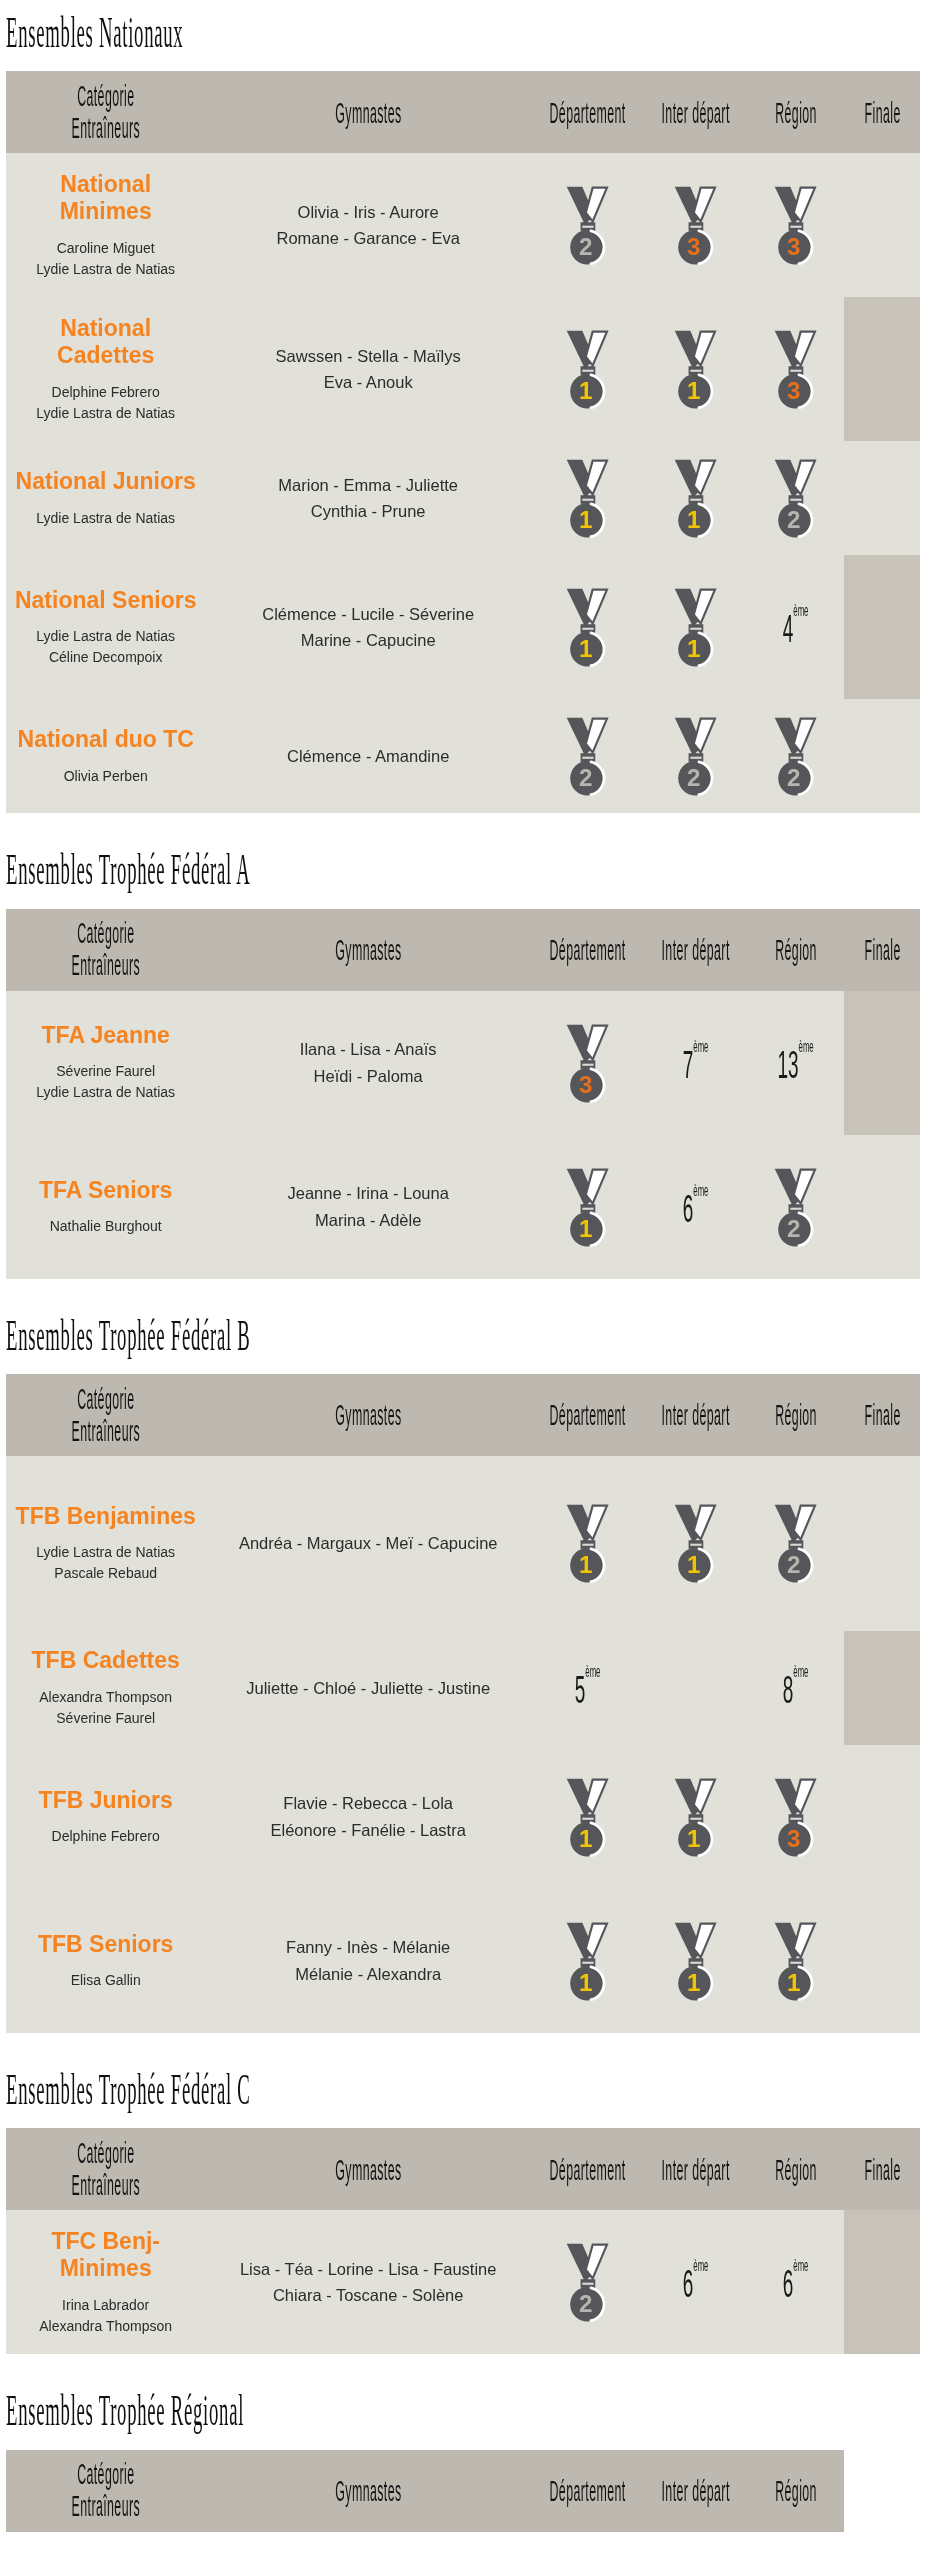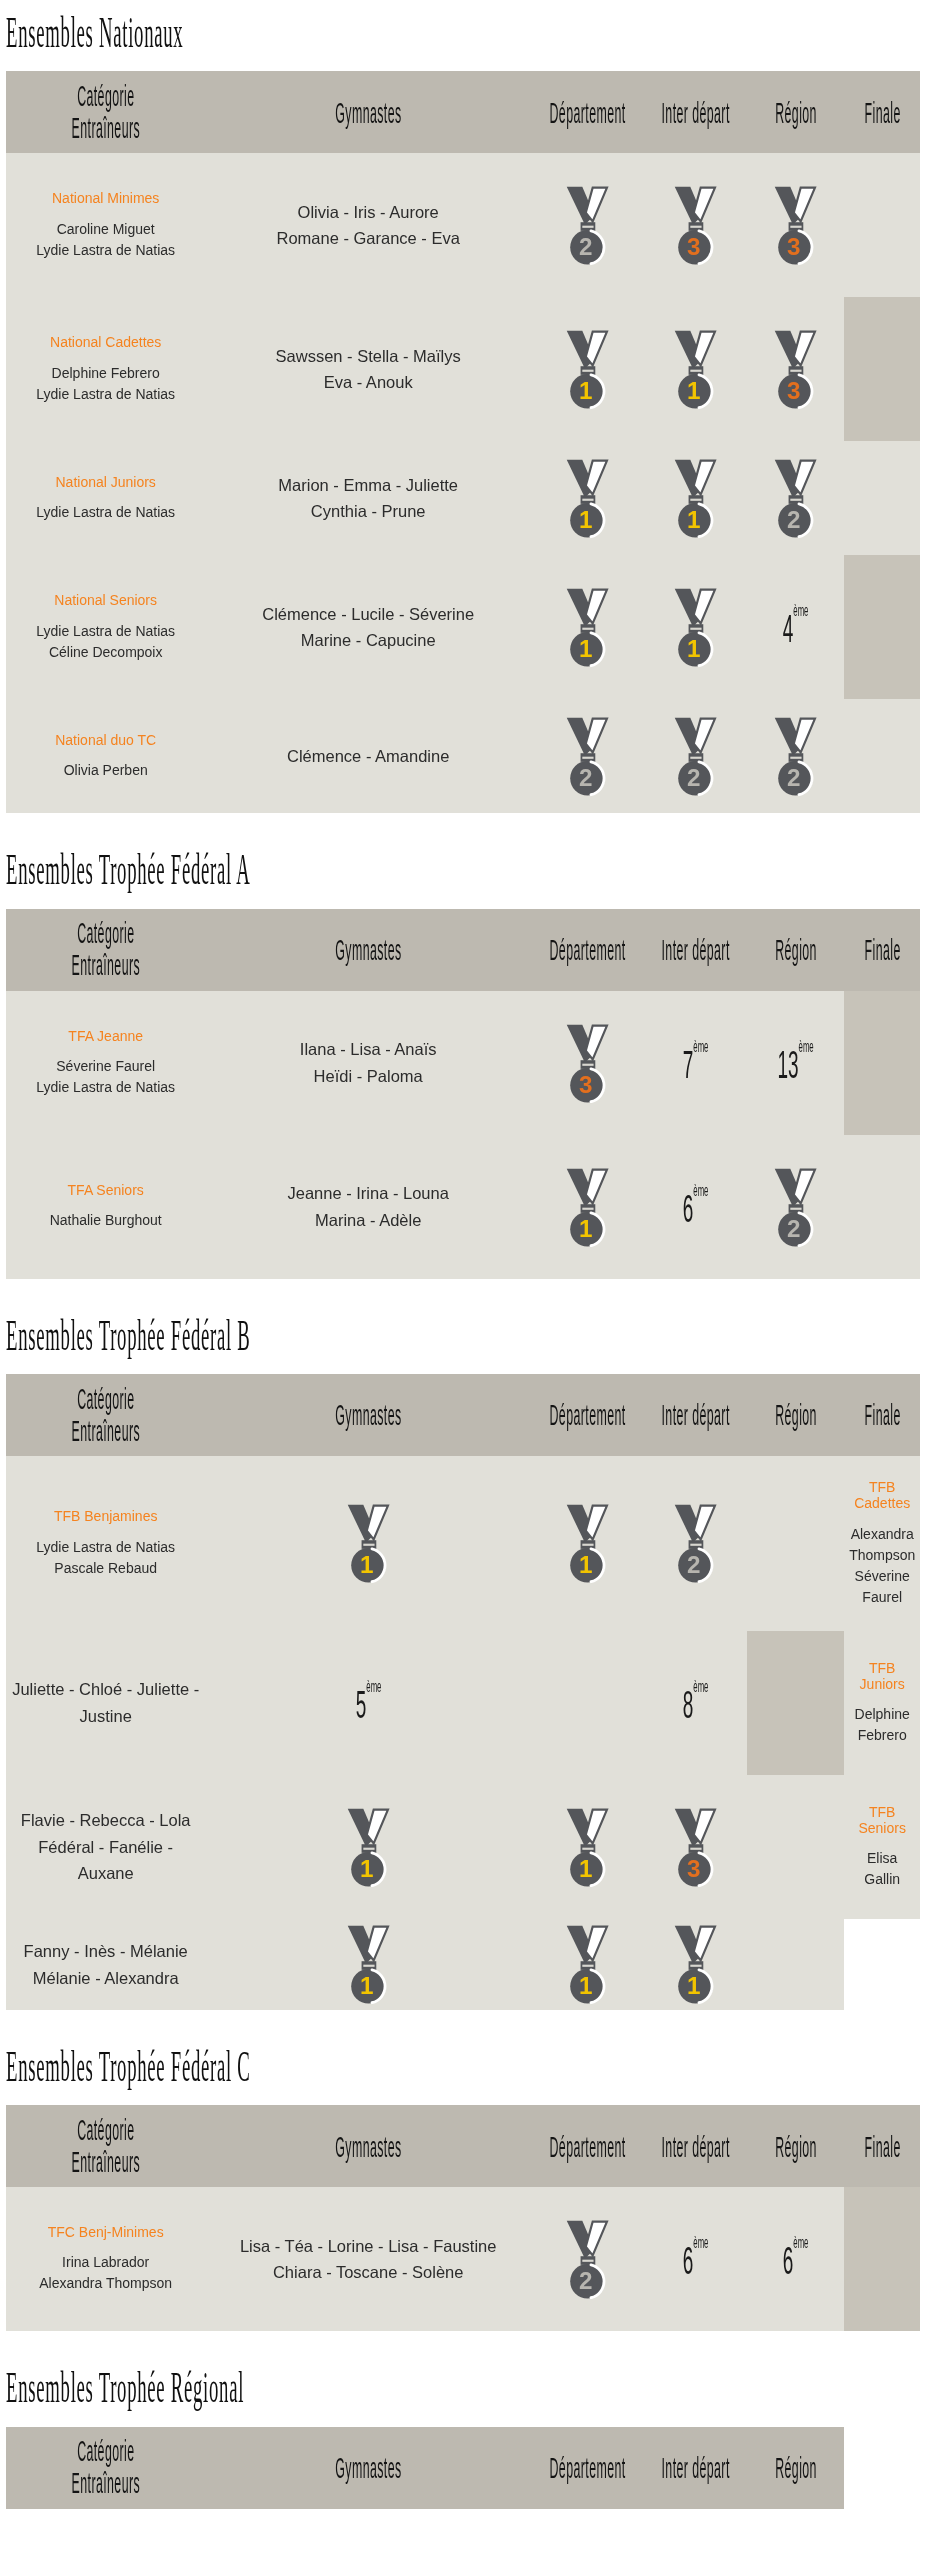--- a/index.html
+++ b/index.html
@@ -27,21 +27,21 @@
   }
   .cell.head{background:var(--header); height:82px; padding:2.1px;}
   .cell.na{background:var(--na);}
   .head .stretch{
     font-size:15.5px; color:#141414; line-height:1.12; white-space:pre-line;
     transform:scale(0.80,1.85); display:inline-block; letter-spacing:0.5px;
   }
   .h280{min-height:144px;}
   .h222{min-height:114px;align-items:center;}
   .h340{min-height:175px;}
-  .category{color:var(--orange); font-weight:400; font-size:14px; margin-bottom:12.4px;}
+  .category{color:var(--orange); font-weight:700; font-size:23px; margin-bottom:12.4px;}
   .coach{font-size:14px; line-height:1.5; color:#2c2c2c;}
   .gym-line{font-size:16.5px; line-height:1.62; color:#2c2c2c;}
   .place{
     font-size:21.6px; color:#1a1a1a; display:inline-block;
     transform:scale(0.88,1.8); white-space:nowrap;
   }
   .place .sup{font-size:8.8px; vertical-align:14.4px;}
   svg.medal{width:45px; height:auto; display:block;}
   .mbody{fill:var(--medal);}
   .mwhite{fill:#ffffff; stroke:var(--medal); stroke-width:5;}
@@ -405,20 +405,23 @@
     <div class="cell head">
         <span class="stretch">Finale</span>
       </div>
 
     <div class="cell h340">
       <div class="category">TFB Benjamines</div>
       <div class="coach">Lydie Lastra de Natias</div>
       <div class="coach">Pascale Rebaud</div>
     </div>
     <div class="cell">
+      <div class="gym-line">Andréa - Margaux - Meï - Capucine</div>
+    </div>
+    <div class="cell">
         <svg class="medal" viewBox="0 0 104 186" xmlns="http://www.w3.org/2000/svg">
   <polygon class="mbody" points="4,4 40,4 68,70 46,92"></polygon>
   <polygon class="mwhite" points="64,6 97,6 64,84 48,64"></polygon>
   <rect class="mbody" x="36" y="86" width="34" height="20"></rect>
   <rect class="mnotch" x="40" y="94" width="26" height="5"></rect>
   <circle class="mbody" cx="52" cy="144" r="40"></circle>
   <path class="mcres" d="M 60 106 A 39 39 0 0 1 60 182"></path>
   <text class="medal-num" x="48" y="162" fill="#F2C400">1</text>
 </svg>
       </div>
@@ -462,21 +465,21 @@
         <span class="place"><span>8</span><span class="sup">ème</span></span>
       </div>
     <div class="cell na"></div>
 
     <div class="cell h280">
       <div class="category">TFB Juniors</div>
       <div class="coach">Delphine Febrero</div>
     </div>
     <div class="cell">
       <div class="gym-line">Flavie - Rebecca - Lola</div>
-      <div class="gym-line">Fédéral - Fanélie - Auxane</div>
+      <div class="gym-line">Eléonore - Fanélie - Lastra</div>
     </div>
     <div class="cell">
         <svg class="medal" viewBox="0 0 104 186" xmlns="http://www.w3.org/2000/svg">
   <polygon class="mbody" points="4,4 40,4 68,70 46,92"></polygon>
   <polygon class="mwhite" points="64,6 97,6 64,84 48,64"></polygon>
   <rect class="mbody" x="36" y="86" width="34" height="20"></rect>
   <rect class="mnotch" x="40" y="94" width="26" height="5"></rect>
   <circle class="mbody" cx="52" cy="144" r="40"></circle>
   <path class="mcres" d="M 60 106 A 39 39 0 0 1 60 182"></path>
   <text class="medal-num" x="48" y="162" fill="#F2C400">1</text>

